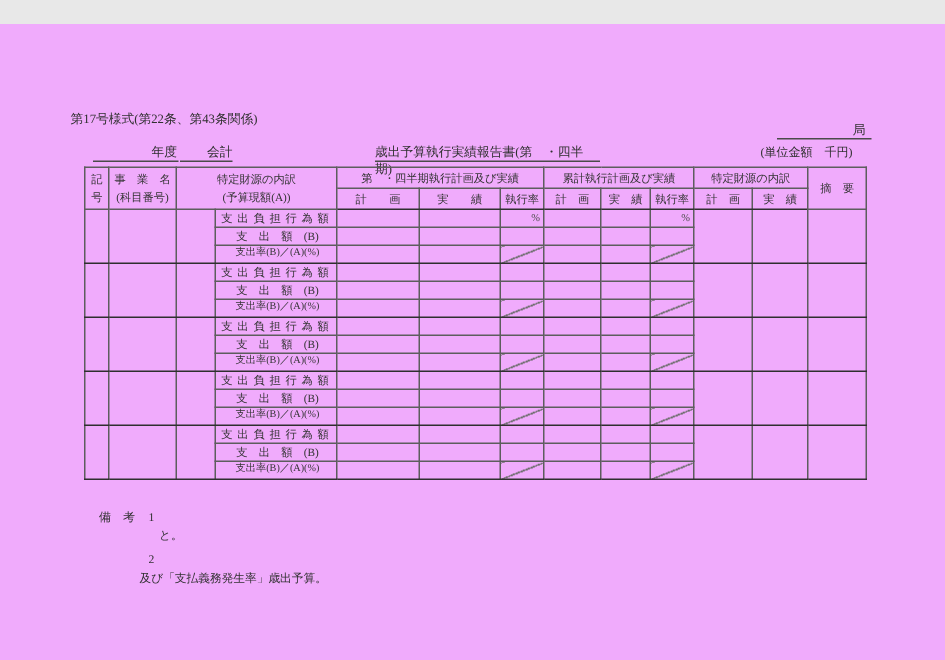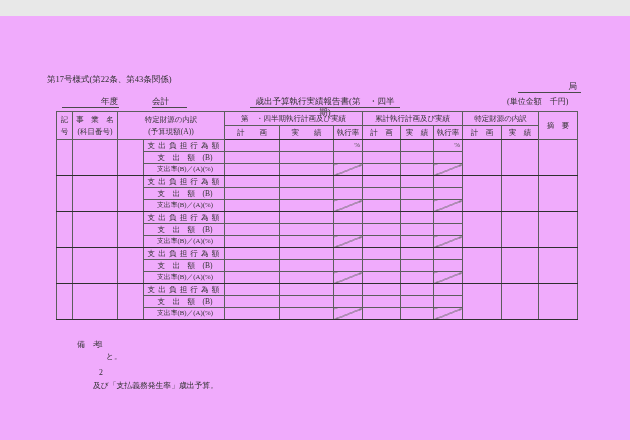--- a/index.html
+++ b/index.html
@@ -48,25 +48,25 @@
   <div class="abs t85" style="left:47px; top:58px;">第17号様式(第22条、第43条関係)</div>
 
   <div class="field" style="left:518px; top:65px; width:59px; text-align:right; padding-right:4px;">
     <span>局</span>
   </div>
 
   <div class="field" style="left:62px; top:80px; width:56px; text-align:right; padding-right:1px;">
     <span>年度</span>
   </div>
 
-  <div class="field" style="left:152px; top:80px; width:35px; text-align:left;">
+  <div class="field" style="left:120px; top:80px; width:35px; text-align:right;">
     <span>会計</span>
   </div>
 
-  <div class="field" style="left:250px; top:80px; width:150px; text-align:center;">歳出予算執行実績報告書(第　・四半期)</div>
+  <div class="field" style="left:250px; top:80px; width:150px; ">歳出予算執行実績報告書(第　・四半期)</div>
 
   <div class="abs t8" style="left:507px; top:81px;">(単位金額　千円)</div>
 
   <table class="report">
     <colgroup>
       <col style="width:16px">
         <col style="width:45px">
         <col style="width:26px">
         <col style="width:81px">
       <col style="width:55px">
@@ -302,19 +302,19 @@
       <td></td>
       <td class="diag"></td>
       <td></td>
       <td></td>
       <td class="diag"></td>
     </tr>
   </tbody>
   </table>
 
 
-  <div class="abs t8" style="left:77px;  top:324px;text-align:right;">備　考</div>
+  <div class="abs t8" style="left:66px;  top:324px;text-align:right;">備　考</div>
   <div class="abs t78" style="left:99px;  top:324px;">1</div>
   <div class="abs t78" style="left:106px; top:336px;">と。</div>
   <div class="abs t78" style="left:99px;  top:352px;">2</div>
   <div class="abs t78" style="left:93px;  top:365px;">及び「支払義務発生率」歳出予算。</div>
 
 </div>
 
 </body></html>

